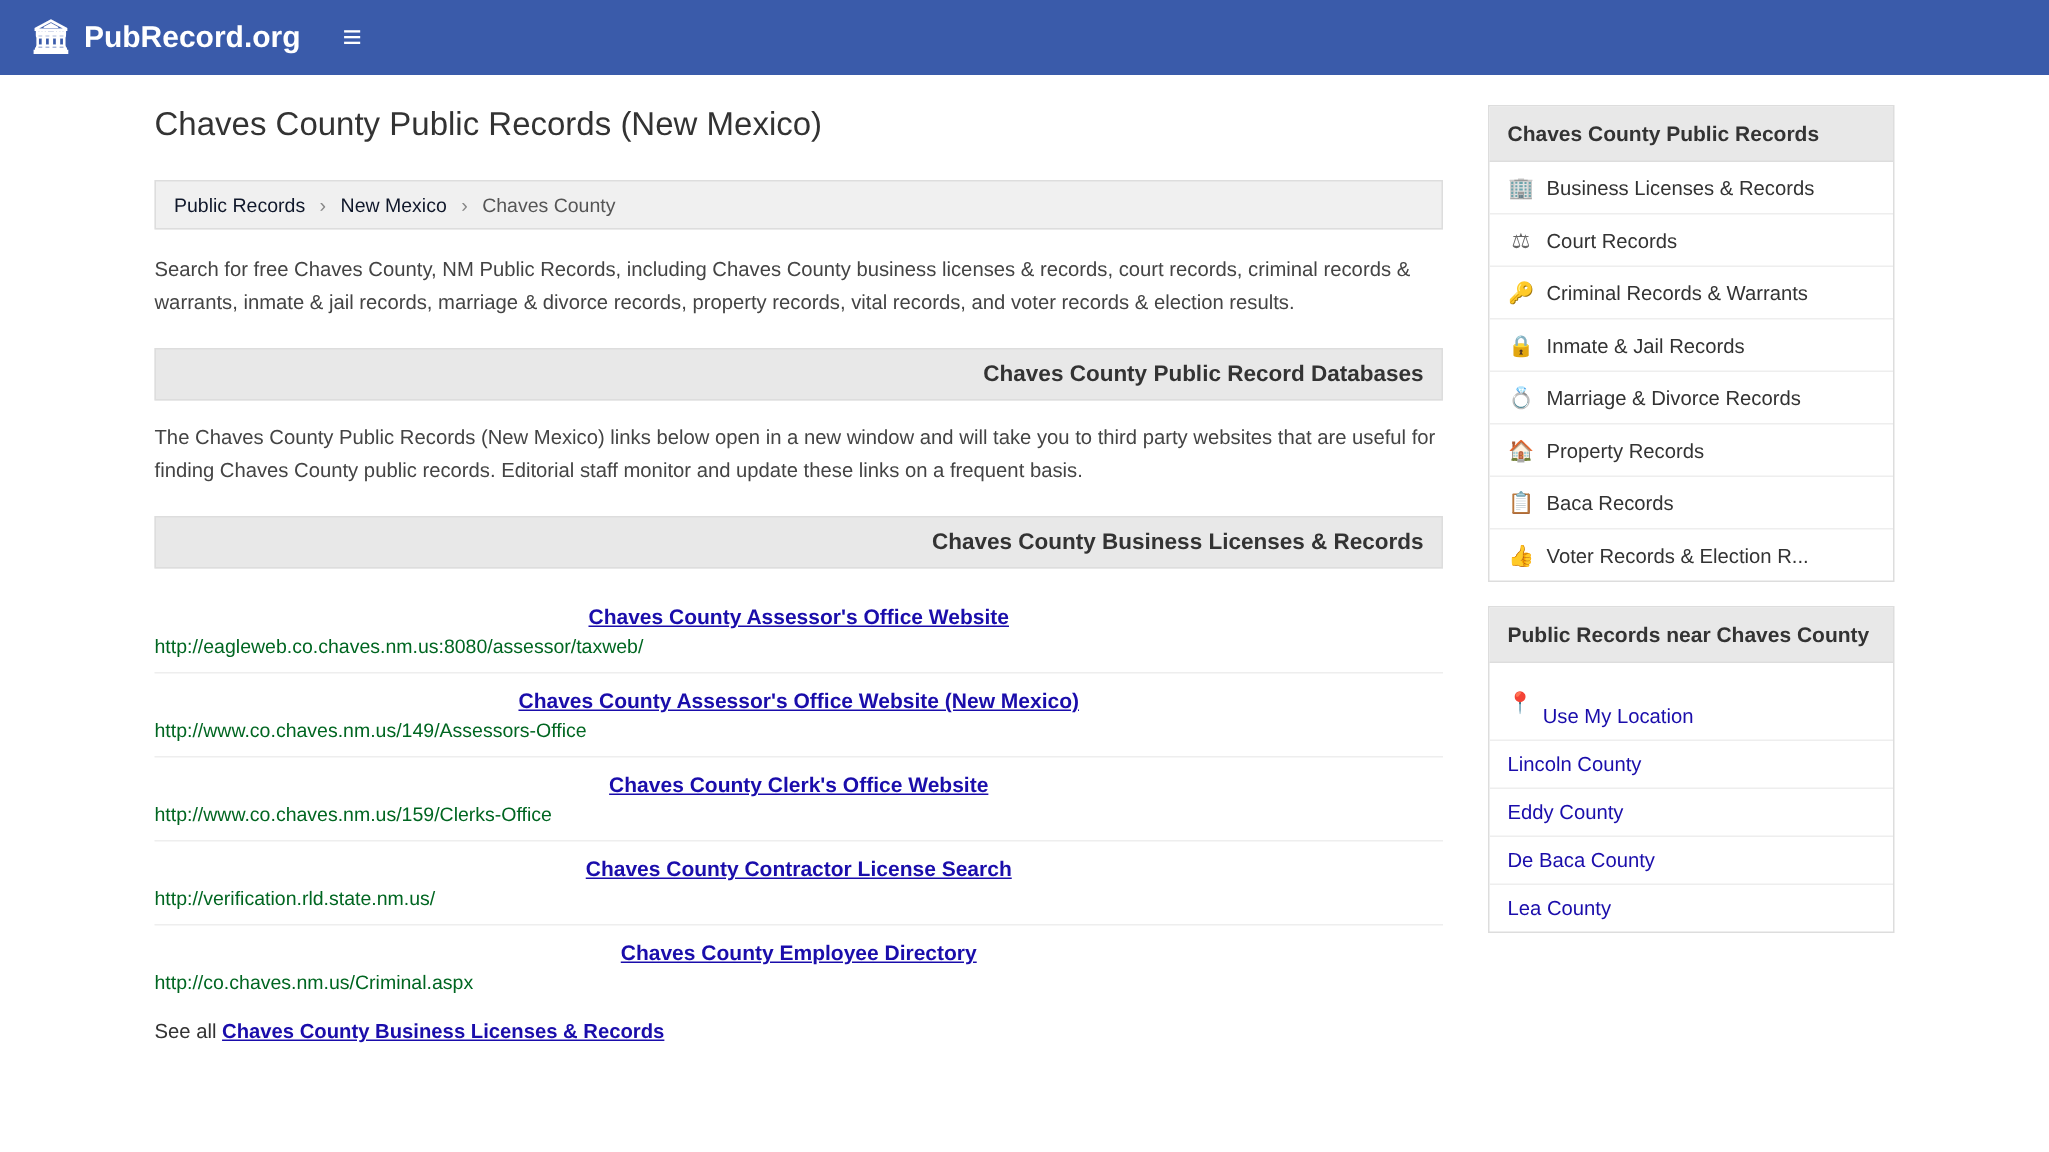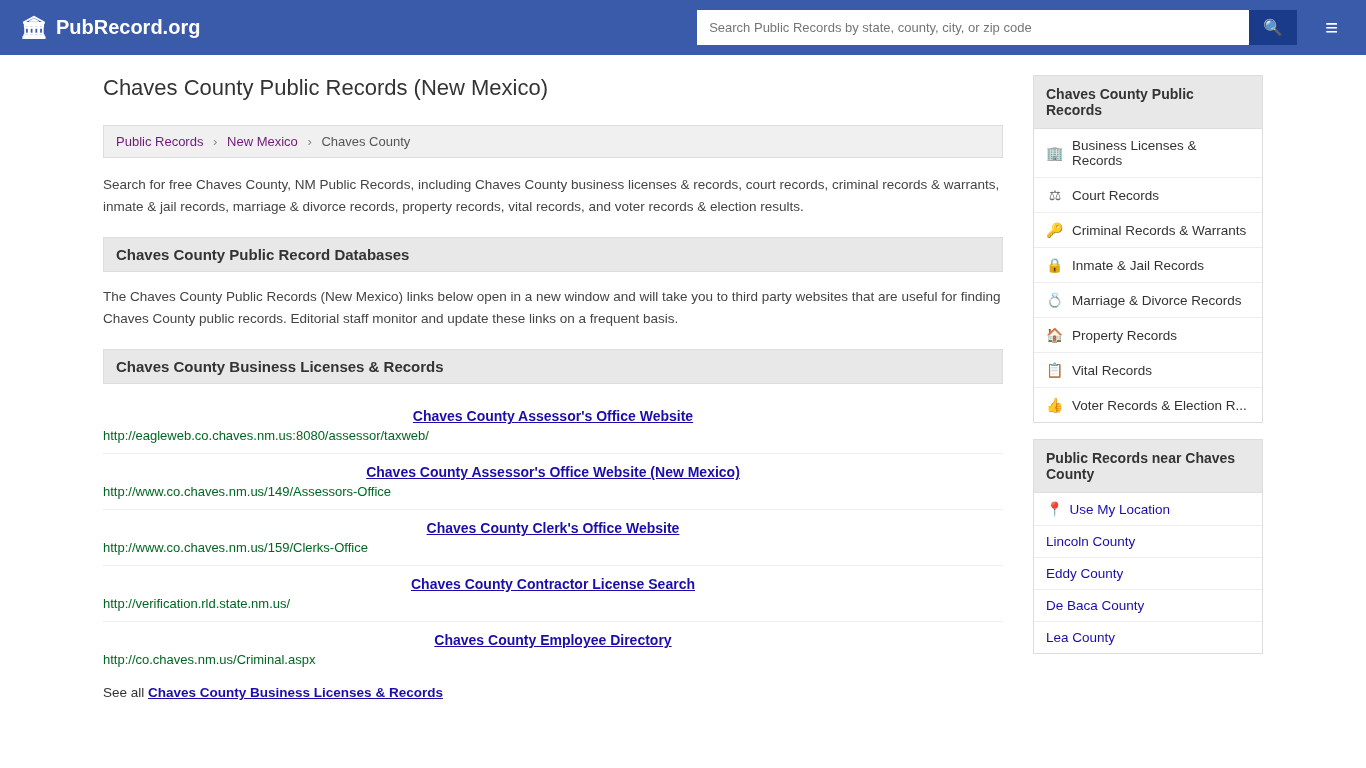--- a/index.html
+++ b/index.html
@@ -64,21 +64,21 @@
       margin: 0 auto;
       padding: 20px 20px;
       display: flex;
       gap: 30px;
     }
     .main-content {
       flex: 1;
       min-width: 0;
     }
     .sidebar {
-      width: 230px;
+      width: 271px;
       flex-shrink: 0;
     }
 
     
     .page-title {
       font-size: 22px;
       font-weight: normal;
       color: #333;
       margin-bottom: 24px;
     }
@@ -86,21 +86,21 @@
     
     .breadcrumb {
       background: #f0f0f0;
       padding: 8px 12px;
       font-size: 13px;
       color: #555;
       margin-bottom: 16px;
       border: 1px solid #ddd;
     }
     .breadcrumb a {
-      color: #701a75;
+      color: #0f172a;
       text-decoration: none;
     }
     .breadcrumb .sep { margin: 0 6px; color: #888; }
 
     
     .description {
       font-size: 13.5px;
       color: #444;
       line-height: 1.6;
       margin-bottom: 20px;
@@ -108,20 +108,21 @@
 
     
     .section-header {
       background: #e8e8e8;
       padding: 8px 12px;
       font-size: 15px;
       font-weight: bold;
       color: #333;
       margin-bottom: 14px;
       border: 1px solid #ddd;
+      text-align: right;
     }
 
     
     .record-entry {
       padding: 10px 0;
       border-bottom: 1px solid #eee;
     }
     .record-entry:last-child { border-bottom: none; }
     .record-title {
       font-size: 14px;
@@ -188,20 +189,21 @@
     
     .nearby-item {
       padding: 8px 12px;
       border-bottom: 1px solid #eee;
       font-size: 13.5px;
     }
     .nearby-item:last-child { border-bottom: none; }
     .nearby-item a {
       color: #1a0dab;
       text-decoration: none;
+      margin-top: 20px;
     }
     .nearby-location {
       display: flex;
       align-items: center;
       gap: 6px;
       color: #1a0dab;
       cursor: pointer;
     }
     .location-pin {
       color: #555;
@@ -210,24 +212,20 @@
   </style>
 </head>
 <body>
 
 <header>
   <div class="header">
     <a class="logo-area" href="#">
       <span class="logo-icon">🏛</span>
       <span>PubRecord.org</span>
     </a>
-    <div class="search-container">
-      <input class="search-input" type="text" placeholder="Search Public Records by state, county, city, or zip code" style="">
-      <button class="search-btn">🔍</button>
-    </div>
     <button class="menu-btn">≡</button>
   </div>
 </header>
 
 <div class="page-wrapper">
 
   <main class="main-content">
 
     <h1 class="page-title">Chaves County Public Records (New Mexico)</h1>
 
@@ -300,21 +298,21 @@
       <div class="sidebar-item">
         <span class="sidebar-icon">💍</span>
         <a href="#">Marriage &amp; Divorce Records</a>
       </div>
       <div class="sidebar-item">
         <span class="sidebar-icon">🏠</span>
         <a href="#">Property Records</a>
       </div>
       <div class="sidebar-item">
         <span class="sidebar-icon">📋</span>
-        <a href="#">Vital Records</a>
+        <a href="#">Baca Records</a>
       </div>
       <div class="sidebar-item">
         <span class="sidebar-icon">👍</span>
         <a href="#">Voter Records &amp; Election R...</a>
       </div>
     </div>
 
     <div class="sidebar-box">
       <div class="sidebar-box-title">Public Records near Chaves County</div>
 

